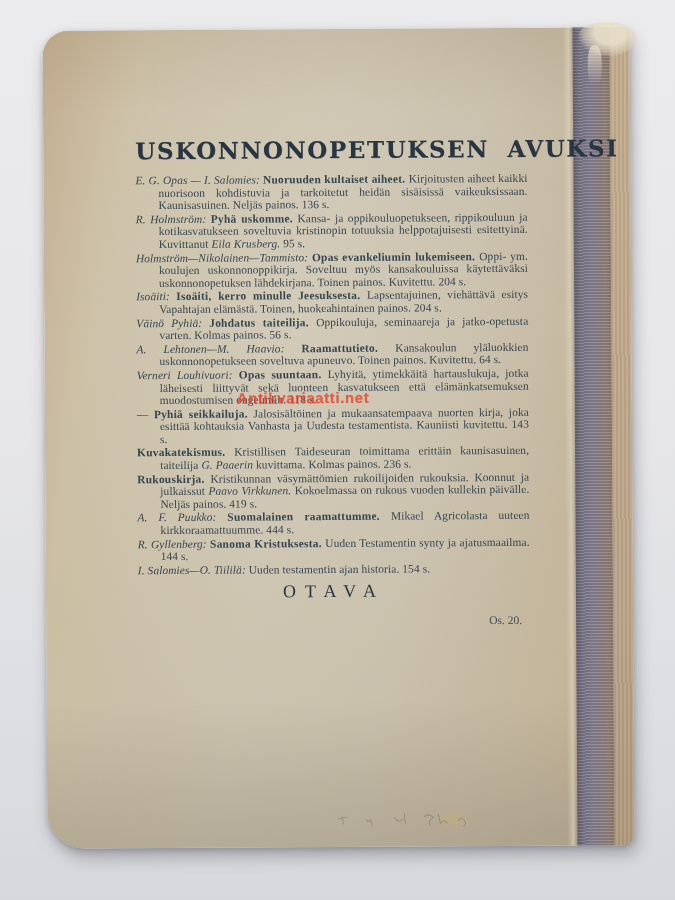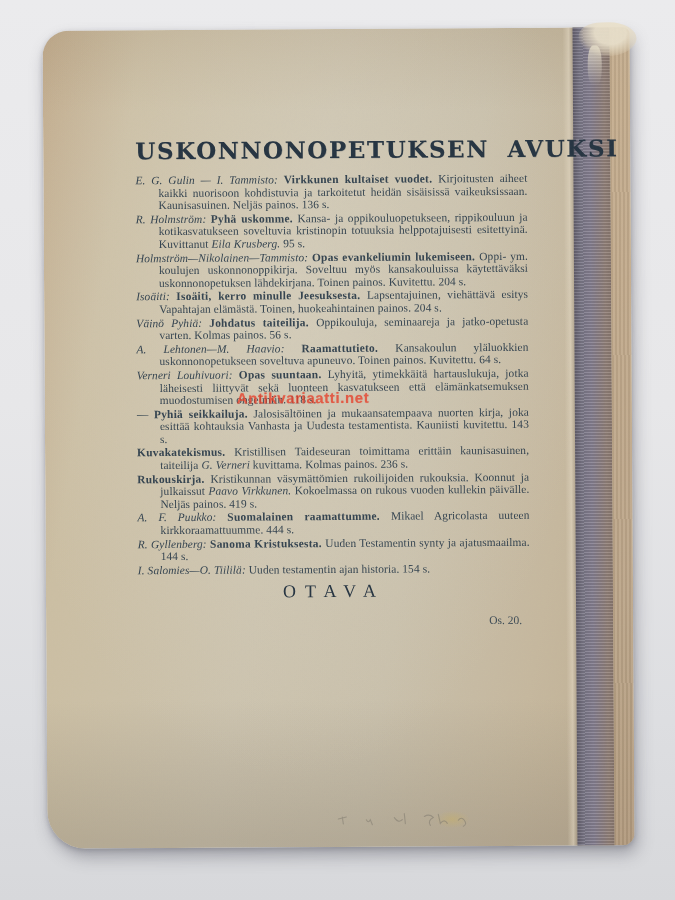--- a/index.html
+++ b/index.html
@@ -100,29 +100,29 @@
 
     <div class="hinge"></div>
     <div class="spine"></div>
     <div class="edge-strip"></div>
     <div class="worn-corner"></div>
     <div class="worn-thread"></div>
 
     <div class="content">
       <h1 class="title">USKONNONOPETUKSEN AVUKSI</h1>
       <div class="entries">
-          <p class="entry"><span class="i">E. G. Gulin — I. Tammisto: </span><span class="b">Virkkunen kultaiset vuodet. </span><span class="n">Kirjoitusten aiheet kaikki nuorisoon kohdistuvia ja tarkoitetut heidän sisäisissä vaikeuksissaan. Kaunisasuinen. Neljäs painos. 136 s.</span></p>
+          <p class="entry"><span class="i">E. G. Opas — I. Salomies: </span><span class="b">Nuoruuden kultaiset aiheet. </span><span class="n">Kirjoitusten aiheet kaikki nuorisoon kohdistuvia ja tarkoitetut heidän sisäisissä vaikeuksissaan. Kaunisasuinen. Neljäs painos. 136 s.</span></p>
           <p class="entry"><span class="i">R. Holmström: </span><span class="b">Pyhä uskomme. </span><span class="n">Kansa- ja oppikouluopetukseen, rippikouluun ja kotikasvatukseen soveltuvia kristinopin totuuksia helppotajuisesti esitettyinä. Kuvittanut </span><span class="i">Eila Krusberg.</span><span class="n"> 95 s.</span></p>
           <p class="entry"><span class="i">Holmström—Nikolainen—Tammisto: </span><span class="b">Opas evankeliumin lukemiseen. </span><span class="n">Oppi- ym. koulujen uskonnonoppikirja. Soveltuu myös kansakouluissa käytettäväksi uskonnonopetuksen lähdekirjana. Toinen painos. Kuvitettu. 204 s.</span></p>
           <p class="entry"><span class="i">Isoäiti: </span><span class="b">Isoäiti, kerro minulle Jeesuksesta. </span><span class="n">Lapsentajuinen, viehättävä esitys Vapahtajan elämästä. Toinen, huokeahintainen painos. 204 s.</span></p>
           <p class="entry"><span class="i">Väinö Pyhiä: </span><span class="b">Johdatus taiteilija. </span><span class="n">Oppikouluja, seminaareja ja jatko-opetusta varten. Kolmas painos. 56 s.</span></p>
           <p class="entry"><span class="i">A. Lehtonen—M. Haavio: </span><span class="b">Raamattutieto. </span><span class="n">Kansakoulun yläluokkien uskonnonopetukseen soveltuva apuneuvo. Toinen painos. Kuvitettu. 64 s.</span></p>
           <p class="entry"><span class="i">Verneri Louhivuori: </span><span class="b">Opas suuntaan. </span><span class="n">Lyhyitä, ytimekkäitä hartauslukuja, jotka läheisesti liittyvät sekä luonteen kasvatukseen että elämänkatsemuksen muodostumisen ongelmiin. 118 s.</span></p>
           <p class="entry"><span class="n">— </span><span class="b">Pyhiä seikkailuja. </span><span class="n">Jalosisältöinen ja mukaansatempaava nuorten kirja, joka esittää kohtauksia Vanhasta ja Uudesta testamentista. Kauniisti kuvitettu. 143 s.</span></p>
-          <p class="entry"><span class="b">Kuvakatekismus. </span><span class="n">Kristillisen Taideseuran toimittama erittäin kaunisasuinen, taiteilija </span><span class="i">G. Verneri</span><span class="n"> kuvittama. Kolmas painos. 236 s.</span></p>
+          <p class="entry"><span class="b">Kuvakatekismus. </span><span class="n">Kristillisen Taideseuran toimittama erittäin kaunisasuinen, taiteilija </span><span class="i">G. Paaerin</span><span class="n"> kuvittama. Kolmas painos. 236 s.</span></p>
           <p class="entry"><span class="b">Rukouskirja. </span><span class="n">Kristikunnan väsymättömien rukoilijoiden rukouksia. Koonnut ja julkaissut </span><span class="i">Paavo Virkkunen.</span><span class="n"> Kokoelmassa on rukous vuoden kullekin päivälle. Neljäs painos. 419 s.</span></p>
           <p class="entry"><span class="i">A. F. Puukko: </span><span class="b">Suomalainen raamattumme. </span><span class="n">Mikael Agricolasta uuteen kirkkoraamattuumme. 444 s.</span></p>
           <p class="entry"><span class="i">R. Gyllenberg: </span><span class="b">Sanoma Kristuksesta. </span><span class="n">Uuden Testamentin synty ja ajatusmaailma. 144 s.</span></p>
           <p class="entry"><span class="i">I. Salomies—O. Tiililä: </span><span class="n">Uuden testamentin ajan historia. 154 s.</span></p>
         </div>
       <p class="publisher">OTAVA</p>
       <p class="os-code">Os. 20.</p>
     </div>
 
     <span class="watermark">Antikvariaatti.net</span>

